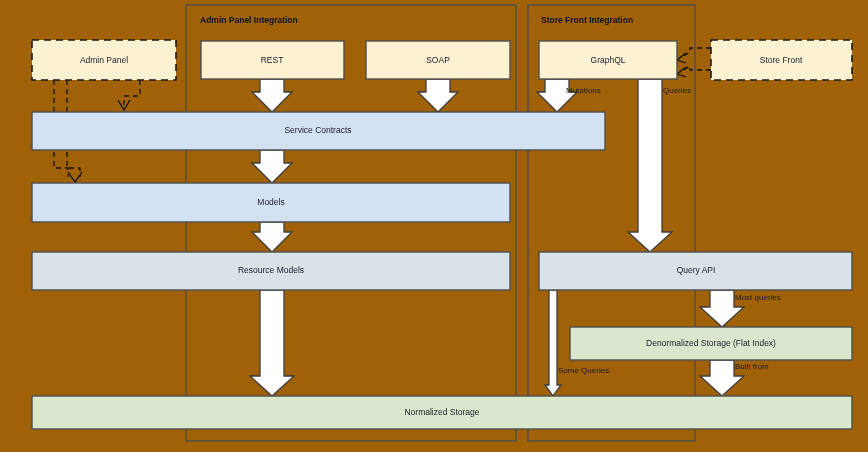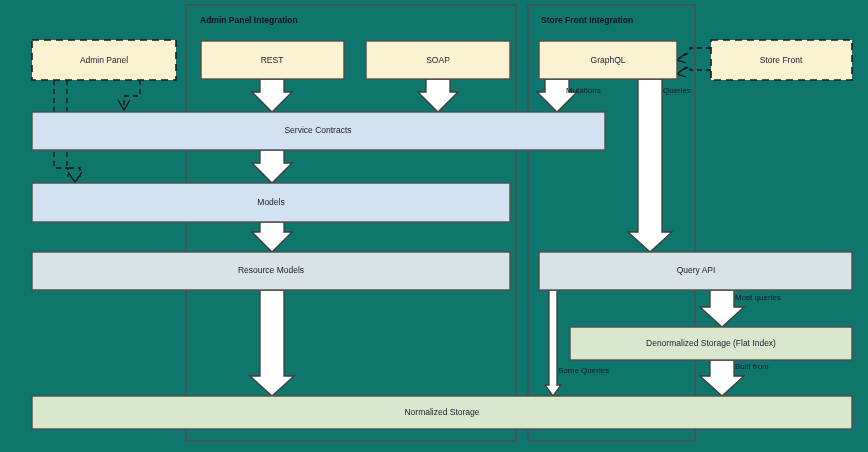--- a/index.html
+++ b/index.html
@@ -7,21 +7,21 @@
     padding: 0;
     background: #ffffff;
   }
   body {
     font-family: "Liberation Sans", sans-serif;
   }
   #diagram-root {
     position: relative;
     width: 868px;
     height: 452px;
-    background: #0f766e;
+    background: #a16207;
     overflow: hidden;
   }
   #diagram-svg {
     position: absolute;
     left: 0;
     top: 0;
     width: 868px;
     height: 452px;
   }
   .node-label {

